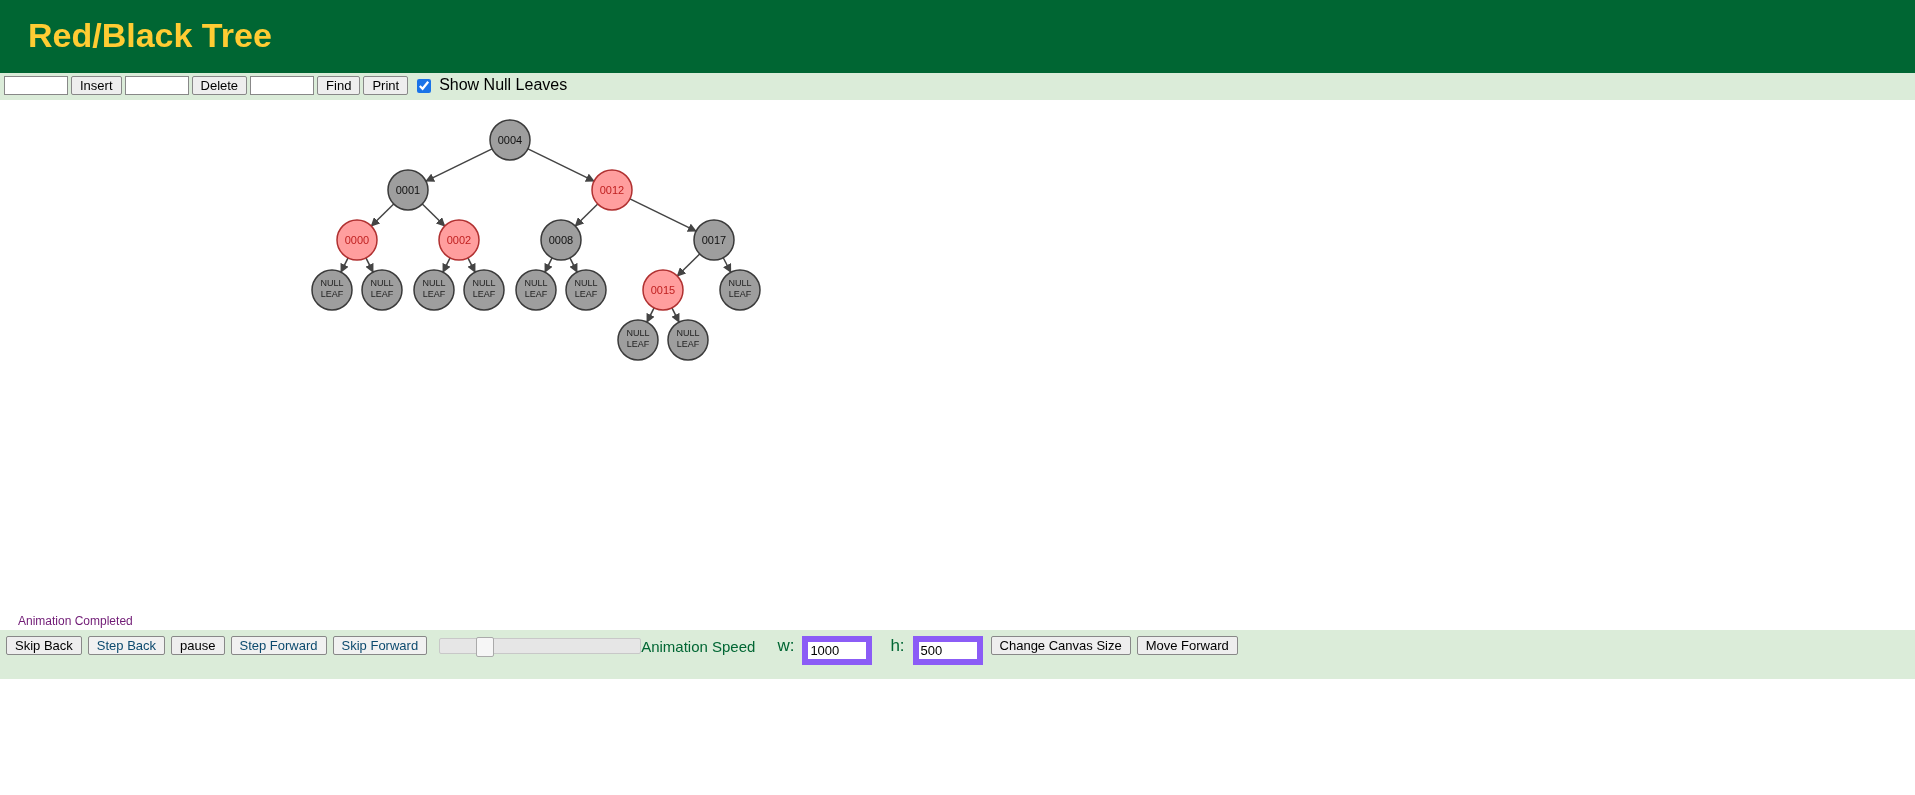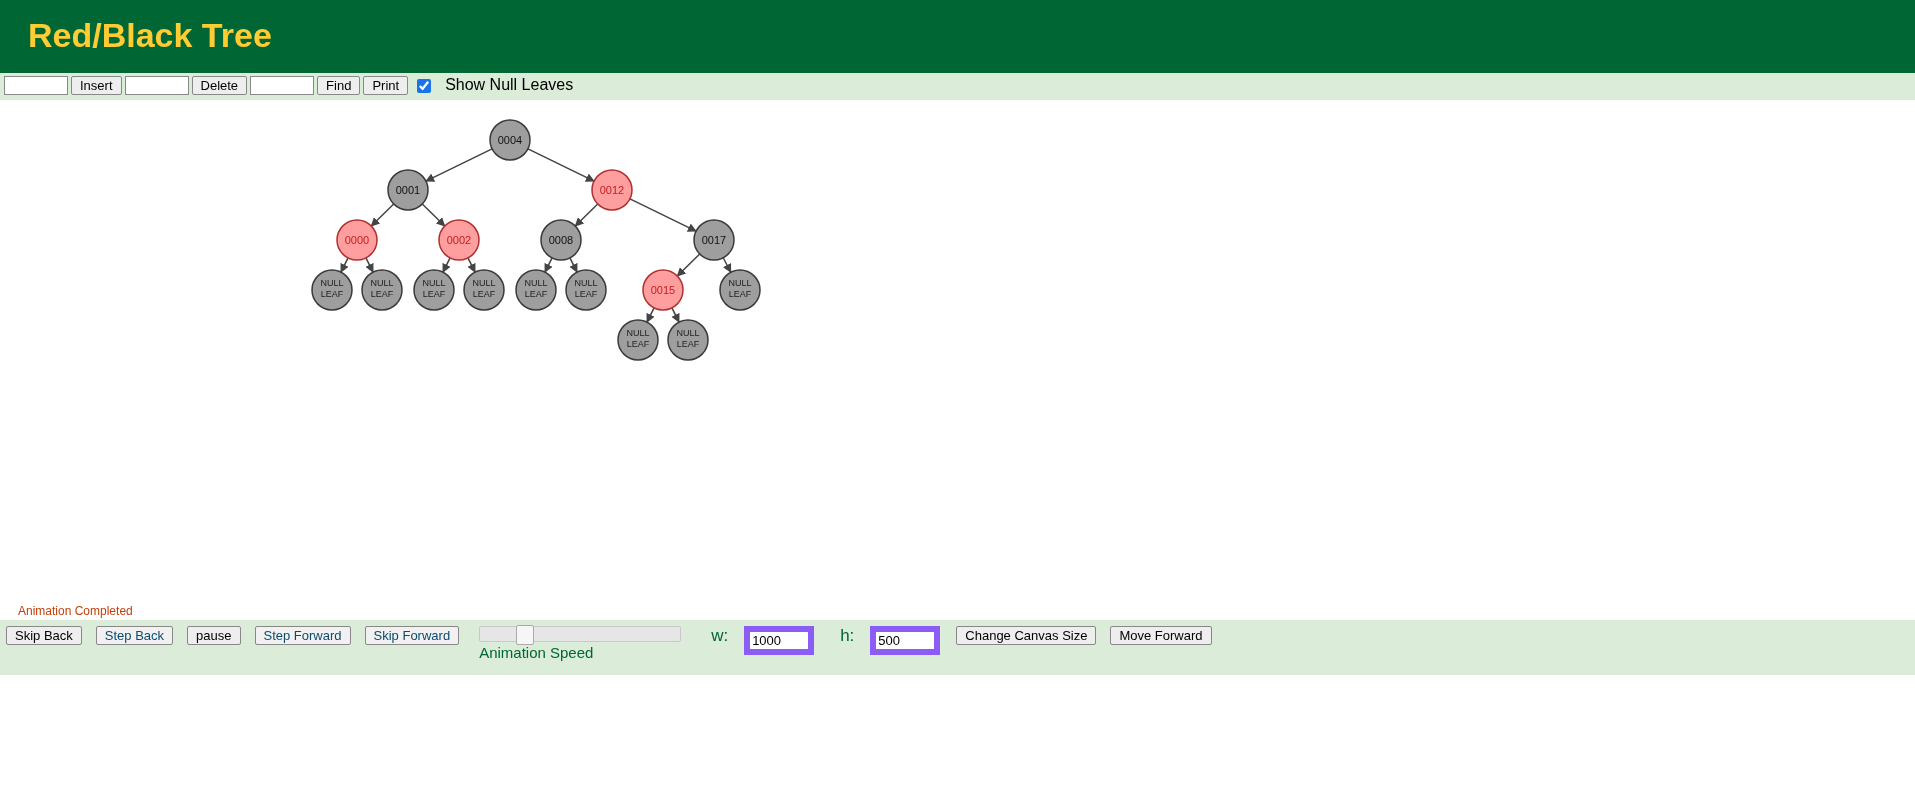--- a/index.html
+++ b/index.html
@@ -1,28 +1,28 @@
 <!DOCTYPE html>
 <html><head>
 <meta charset="utf-8">
 <style>
   html,body{margin:0;padding:0;font-family:Verdana,Geneva,sans-serif;background:#fff;color:#000}
   #header-bar{background:#006633;padding:4px 0 6px 16px}
   #header-bar h1{margin:12px;font-size:34px;font-weight:bold;color:#ffcc33;font-family:Verdana,Geneva,sans-serif}
   #top-controls{background:#dbecd9;padding:3px 4px;border-bottom:1px solid #dbecd9;font-size:15px;display:flex;align-items:flex-start;gap:3px;flex-wrap:wrap}
   #top-controls input[type=text]{width:58px;font-size:13px;padding:1px 2px;border:1px solid #888;background:#fff}
   #top-controls button{font-size:13px;padding:1px 8px;border:1px solid #888;background:#eee;border-radius:2px;cursor:pointer}
-  #top-controls label{font-size:16px;margin-left:8px}
+  #top-controls label{font-size:16px;margin-left:2px}
   #top-controls input[type=checkbox]{accent-color:#1a73e8;width:14px;height:14px;margin-left:6px}
   #canvas-area{width:1000px;height:500px;margin:0;position:relative;background:#fff}
-  #status-line{font-size:12px;color:#c2410c;margin:4px 0 2px 18px}
-  #bottom-controls{background:#dbecd9;padding:6px 6px 14px 6px;display:flex;align-items:flex-start;gap:14px;flex-wrap:wrap}
+  #status-line{font-size:12px;color:#701a75;margin:14px 0 2px 18px}
+  #bottom-controls{background:#dbecd9;padding:6px 6px 14px 6px;display:flex;align-items:flex-start;gap:6px;flex-wrap:wrap}
   #bottom-controls button{font-size:13px;padding:1px 8px;border:1px solid #888;background:#eee;border-radius:2px;cursor:pointer}
   #bottom-controls button:disabled{color:#0c4a6e;background:#f1f1f1;cursor:default}
-  .slider-wrap{display:flex;flex-direction:column;align-items:flex-start;margin:0 6px}
+  .slider-wrap{display:flex;flex-direction:row;align-items:center;margin:0 6px}
   .slider-track{width:200px;height:14px;background:#e6e6e6;border:1px solid #c8c8c8;border-radius:2px;position:relative}
   .slider-thumb{position:absolute;top:-2px;width:16px;height:18px;background:#f6f6f6;border:1px solid #aaa;border-radius:2px}
   .slider-label{color:#006633;font-size:15px;margin-top:2px}
   .dim-label{color:#006633;font-size:17px;margin-left:10px}
   .dim-input{width:54px;font-size:13px;padding:1px 2px;border:6px solid #8b5cf6;background:#fff;margin:0 2px}
   svg{display:block}
 </style>
 </head>
 <body>
 

